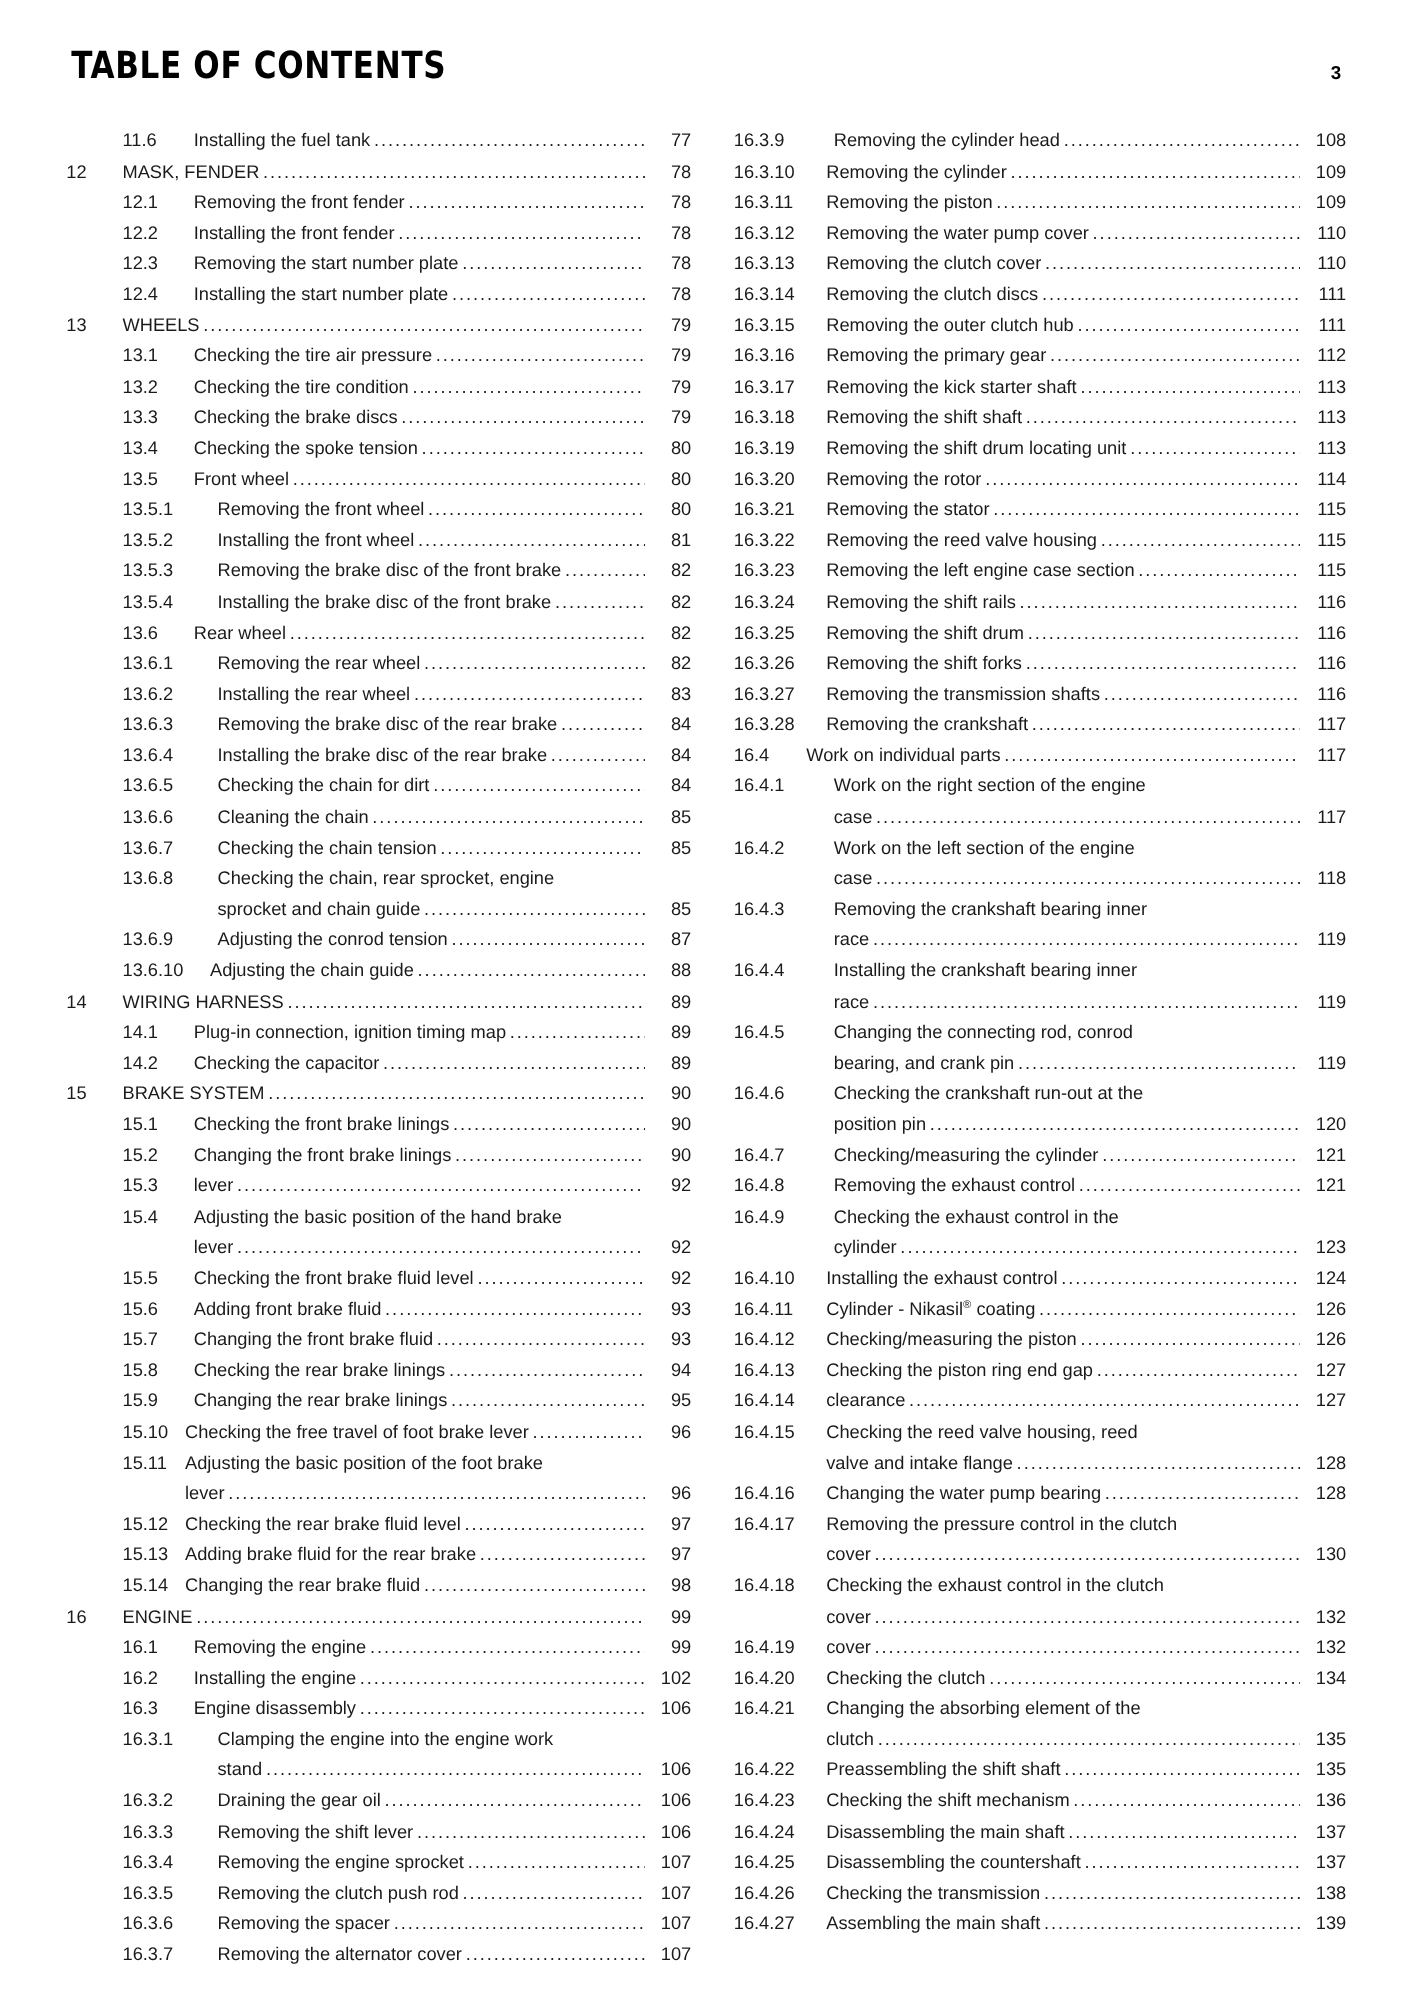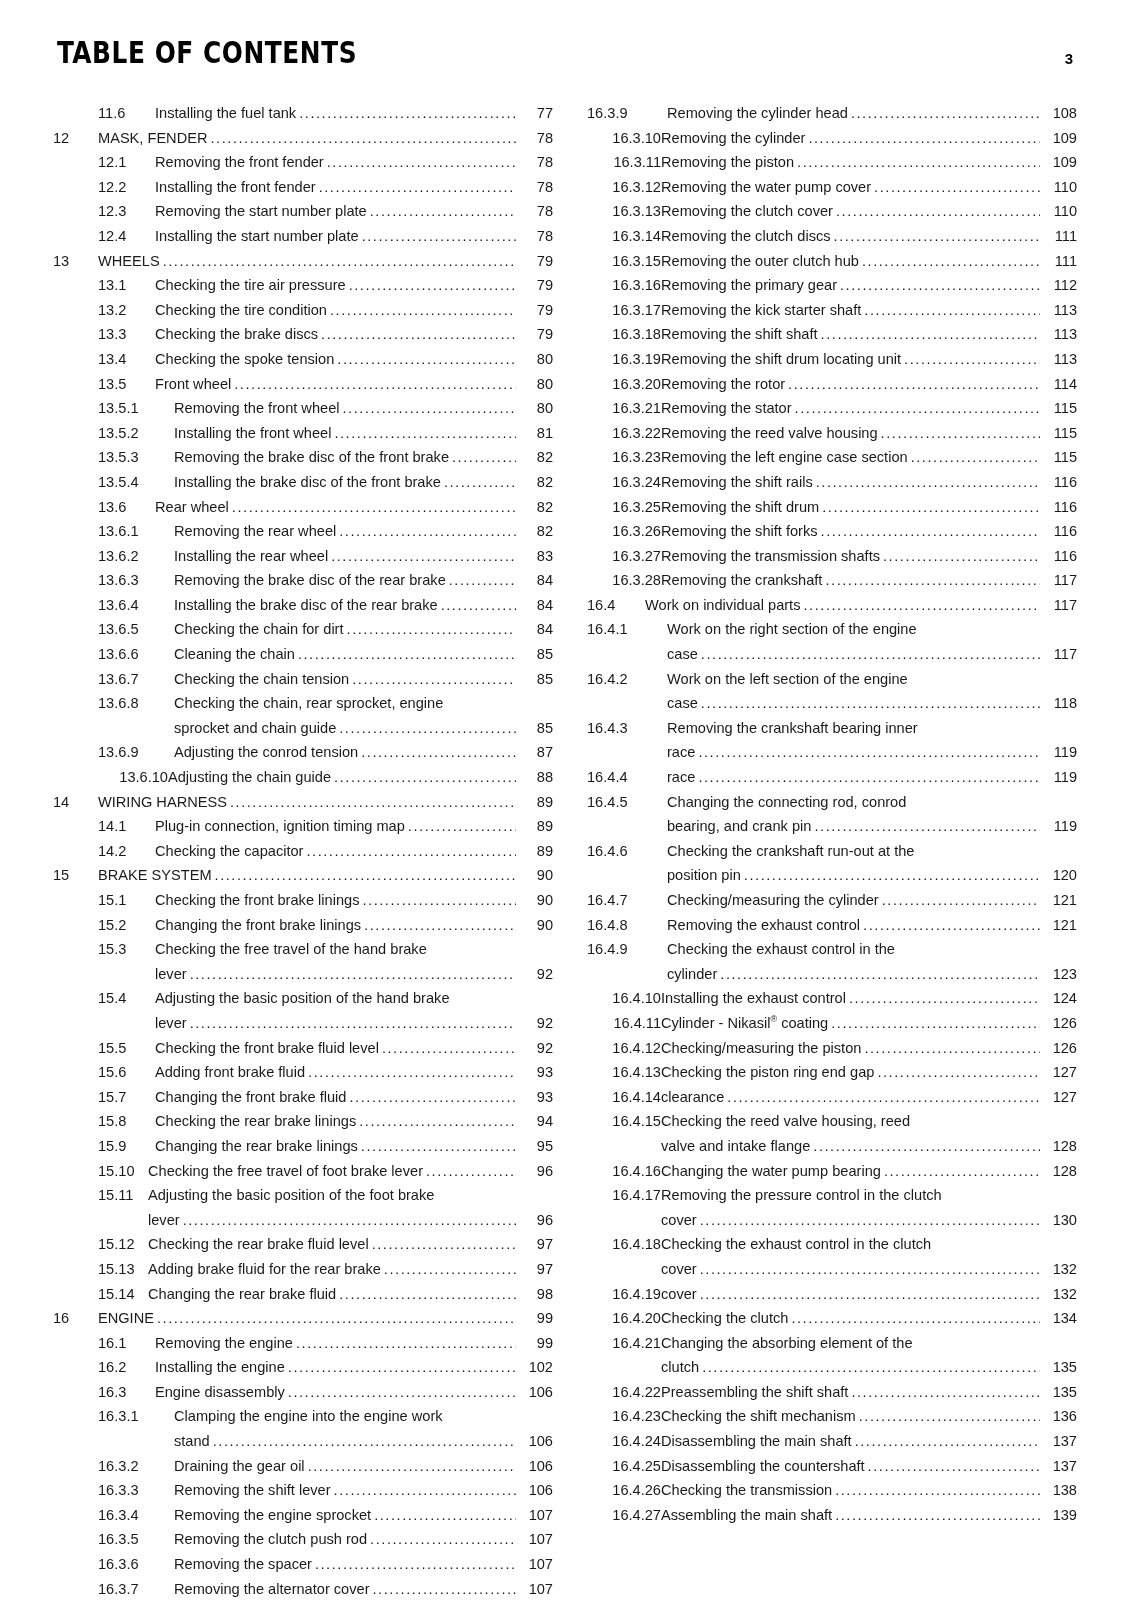--- a/index.html
+++ b/index.html
@@ -87,21 +87,21 @@
     flex: 1 1 auto;
     min-width: 0;
     white-space: normal;
   }
 
   
   .lvl1 > .toc-num { width: 45px; }
   .lvl2 > .toc-num { margin-left: 45px; width: 57px; }
   .lvl3 > .toc-num { margin-left: 45px; width: 76px; }
   .lvl2w > .toc-num { margin-left: 45px; width: 50px; }
-  .lvl3w > .toc-num { margin-left: 45px; width: 70px; text-align: right; }
+  .lvl3w > .toc-num { margin-left: 45px; width: 70px; }
 
   
   .col-right .lvl2 > .toc-num { margin-left: 10px; width: 58px; }
   .col-right .lvl3 > .toc-num { margin-left: 10px; width: 80px; }
   .col-right .lvl3w > .toc-num { margin-left: 10px; width: 74px; }
   .toc-lead-line {
     display: flex;
     align-items: baseline;
     width: 100%;
   }
@@ -474,21 +474,20 @@
             <span class="toc-lead-line">
               <span class="toc-label">Changing the front brake linings</span>
               <span class="toc-dots">..................................................................................................</span>
               <span class="toc-page">90</span>
             </span>
           </span>
         </div>
         <div class="toc-entry lvl2">
           <span class="toc-num">15.3</span>
           <span class="toc-body">
-            <span class="toc-firstline">Checking the free travel of the hand brake</span>
             <span class="toc-lead-line">
               <span class="toc-label">lever</span>
               <span class="toc-dots">..................................................................................................</span>
               <span class="toc-page">92</span>
             </span>
           </span>
         </div>
         <div class="toc-entry lvl2">
           <span class="toc-num">15.4</span>
           <span class="toc-body">
@@ -953,20 +952,21 @@
             <span class="toc-lead-line">
               <span class="toc-label">race</span>
               <span class="toc-dots">..................................................................................................</span>
               <span class="toc-page">119</span>
             </span>
           </span>
         </div>
         <div class="toc-entry lvl3">
           <span class="toc-num">16.4.4</span>
           <span class="toc-body">
+            <span class="toc-firstline">Installing the crankshaft bearing inner</span>
             <span class="toc-lead-line">
               <span class="toc-label">race</span>
               <span class="toc-dots">..................................................................................................</span>
               <span class="toc-page">119</span>
             </span>
           </span>
         </div>
         <div class="toc-entry lvl3">
           <span class="toc-num">16.4.5</span>
           <span class="toc-body">

